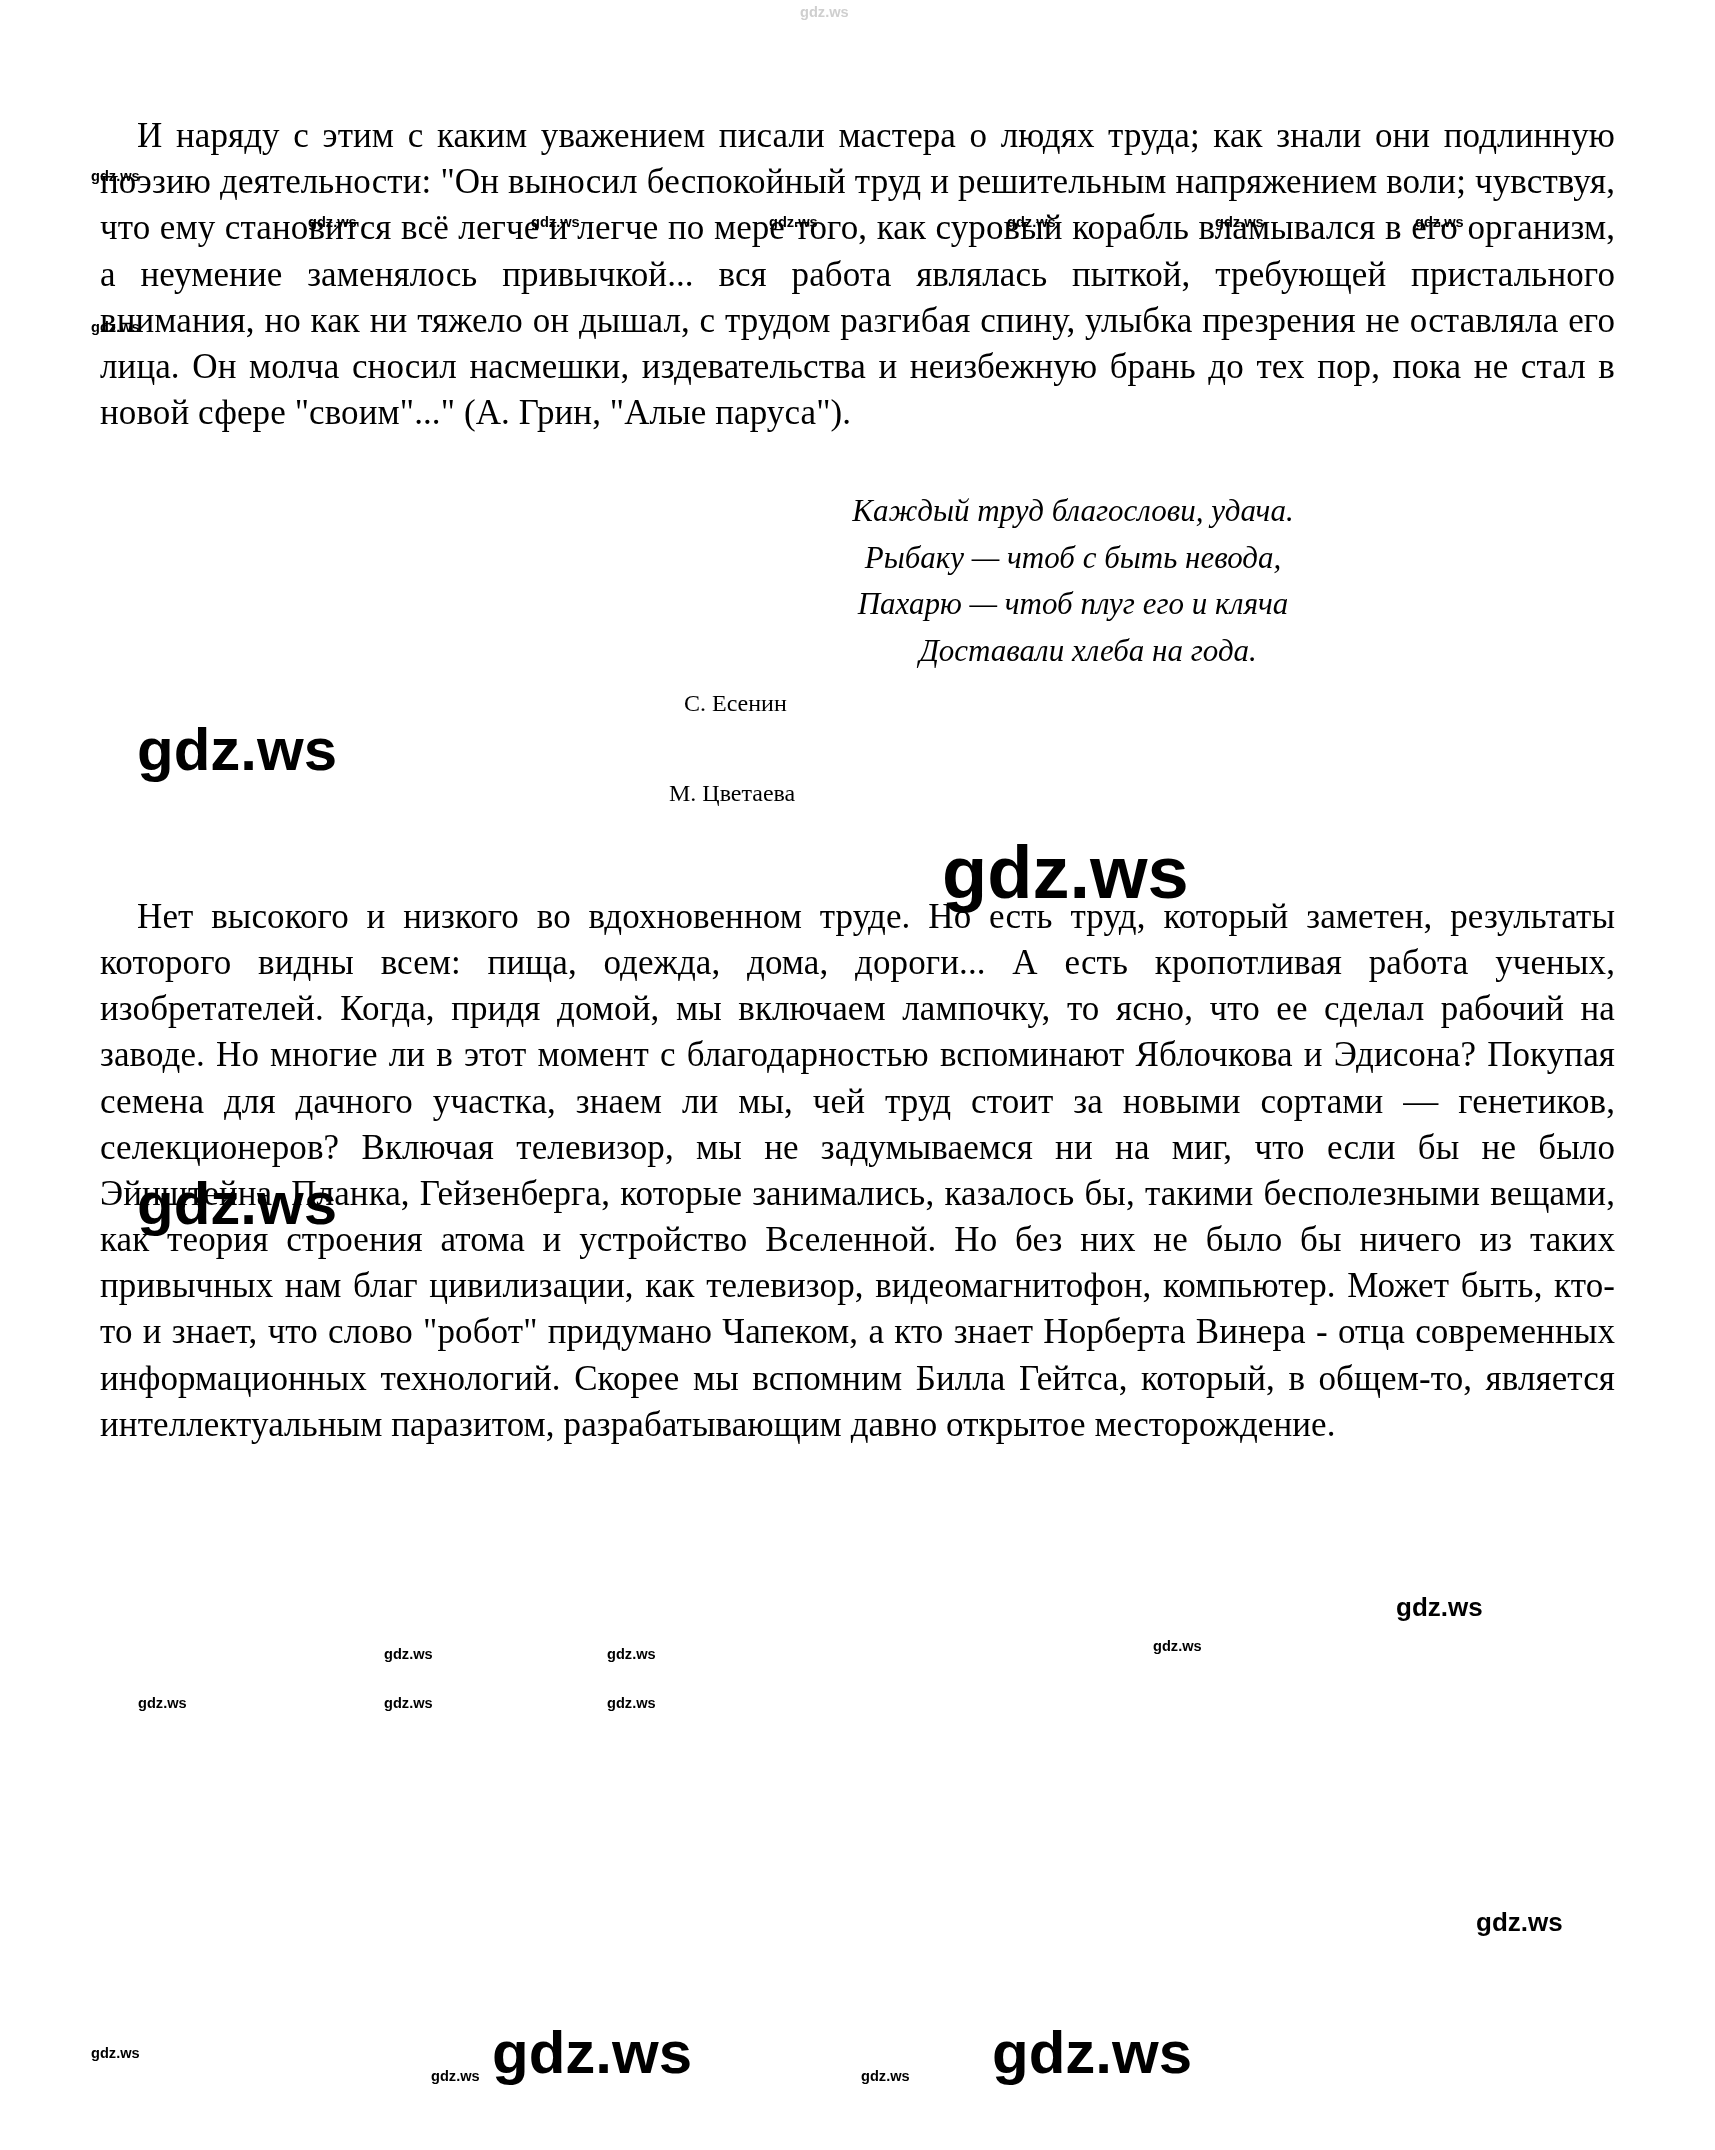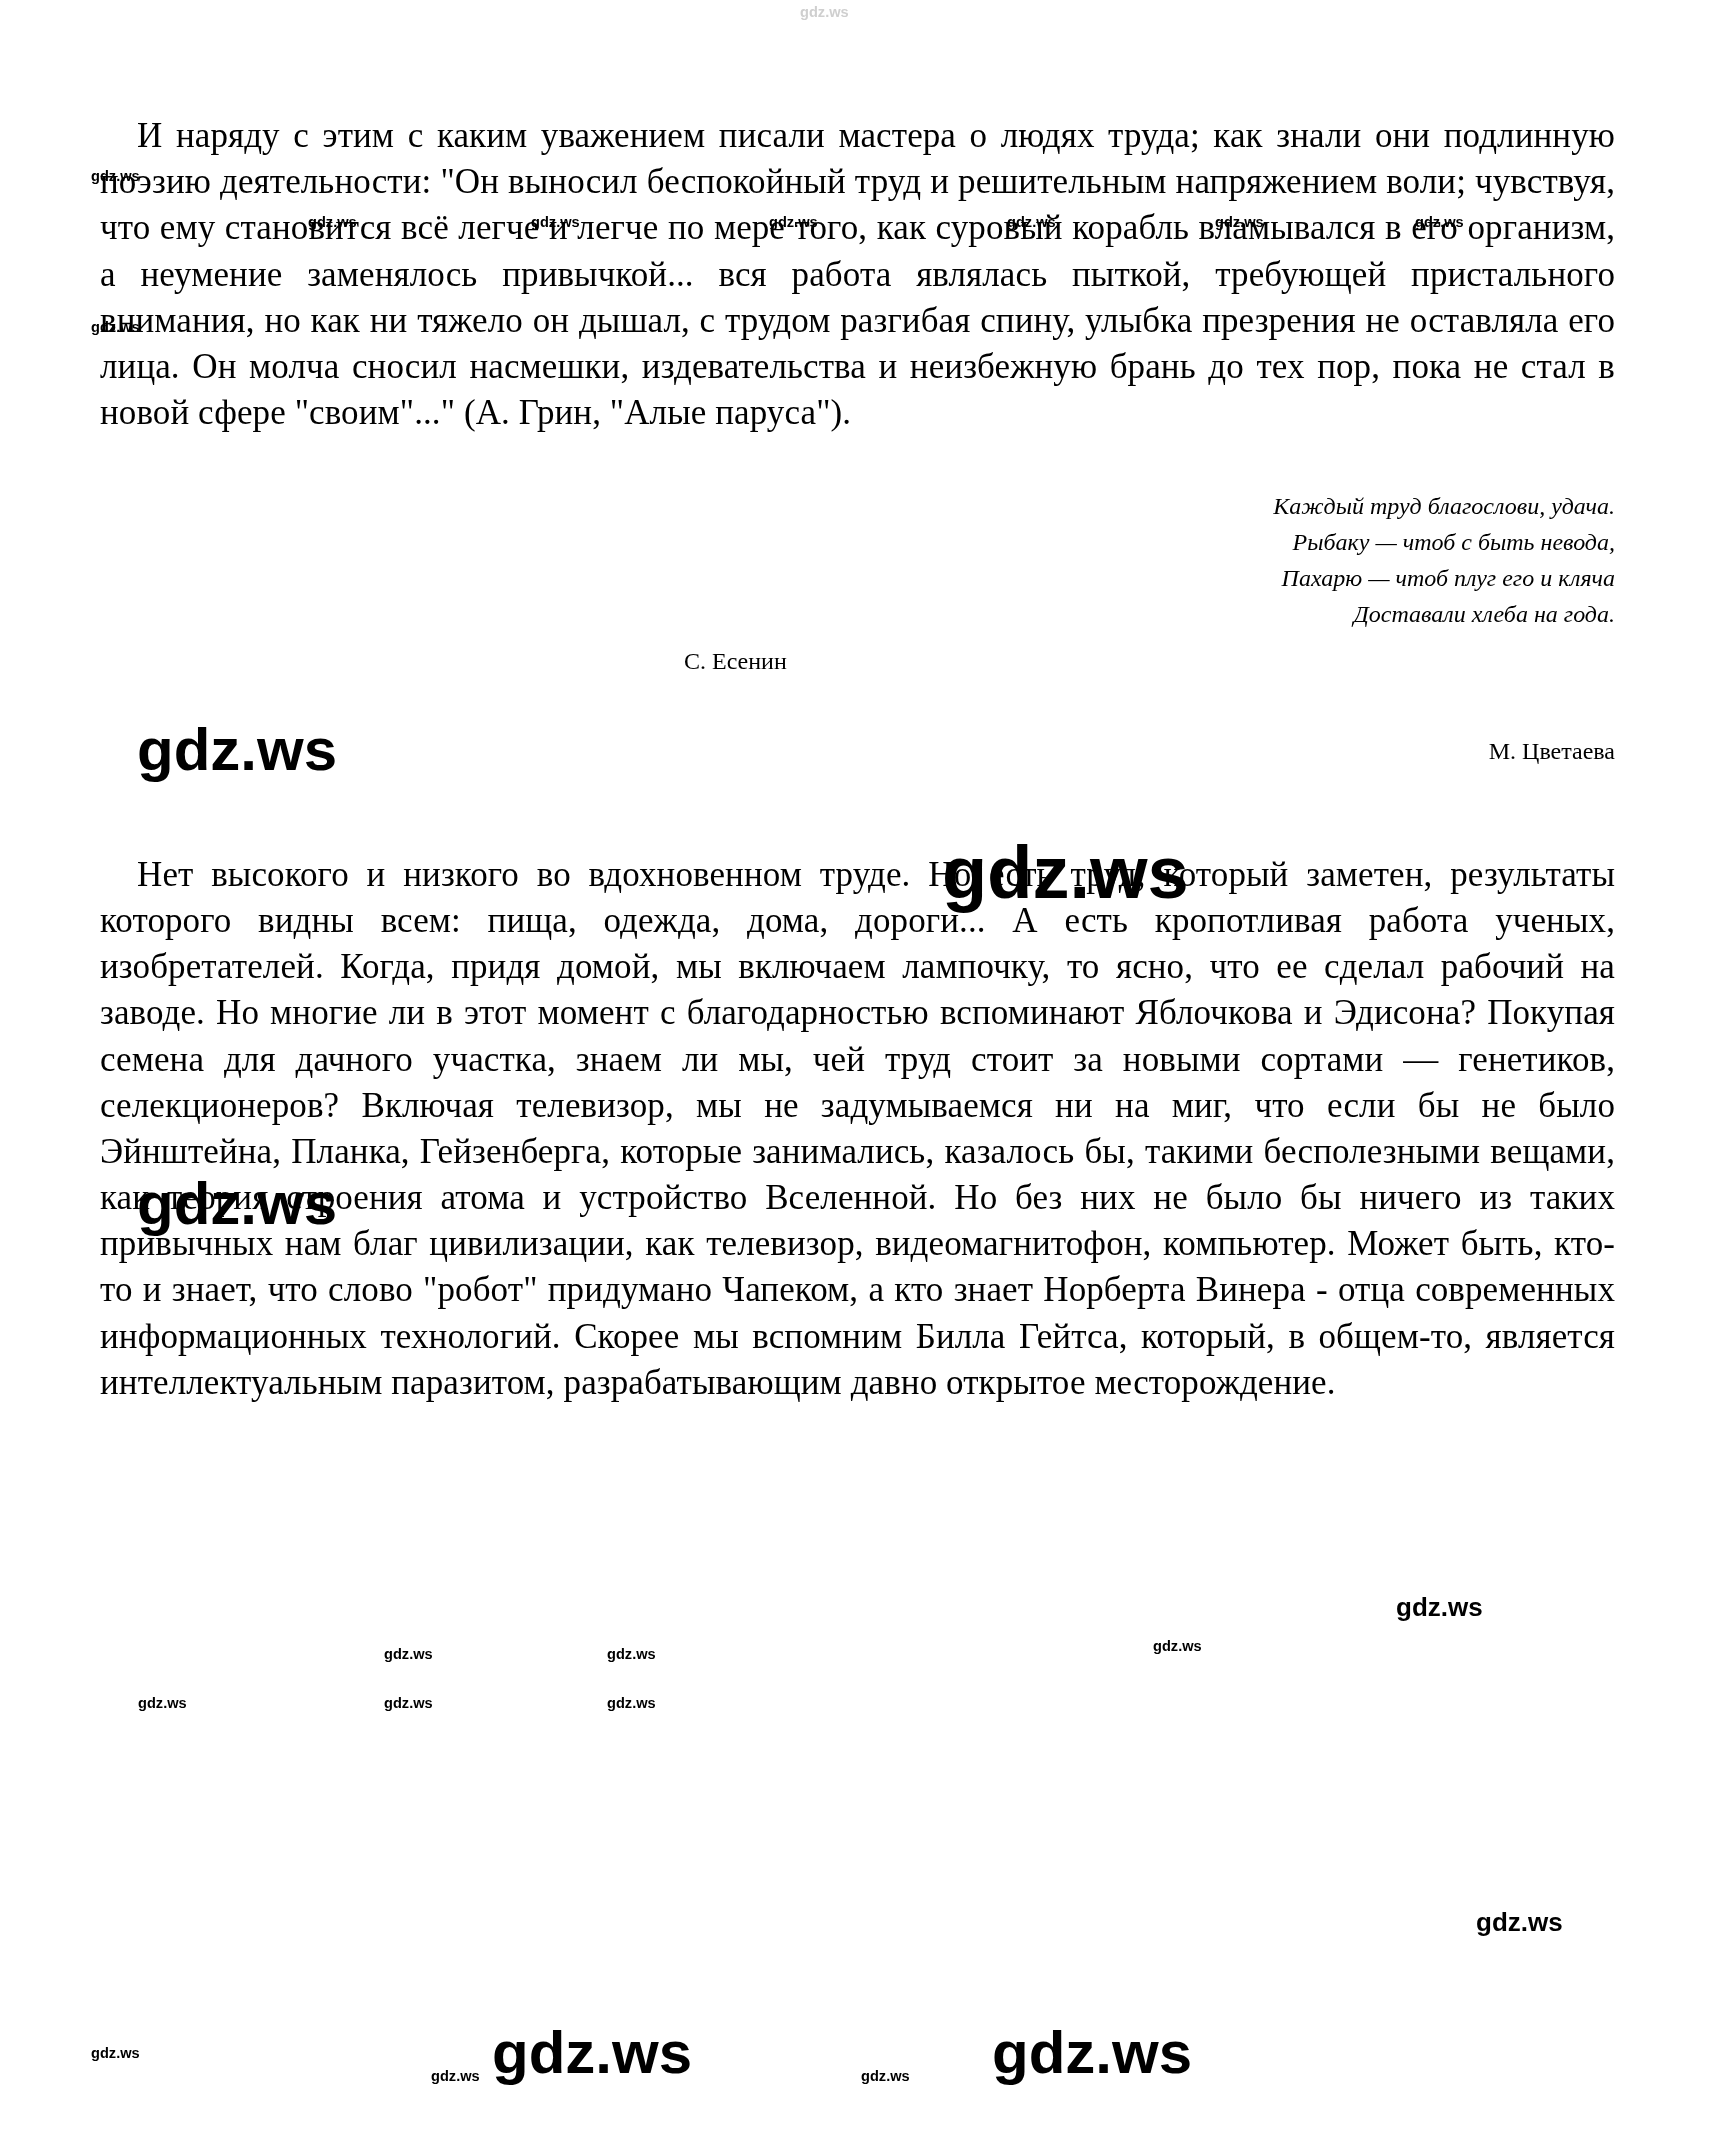--- a/index.html
+++ b/index.html
@@ -33,23 +33,23 @@
     line-height: 1.32;
     text-align: justify;
     text-indent: 37px;
     margin: 0;
     letter-spacing: 0.1px;
   }
 
   
   .verse {
     font-style: italic;
-    font-size: 24px;
+    font-size: 31px;
     line-height: 1.5;
-    text-align: right;
+    text-align: center;
     margin: 0;
   }
   .verse-block {
     margin-top: 52px;
   }
   .verse-block.second {
     margin-top: 57px;
   }
   .verse-line {
     display: block;
@@ -66,21 +66,21 @@
   .verse-b4 { padding-left: 446px; }
 
   .author {
     font-style: normal;
     font-size: 24px;
     line-height: 1.4;
     display: block;
     margin-top: 12.3px;
   }
   .author-1 { padding-left: 584px; }
-  .author-2 { padding-left: 569px; text-align: right; }
+  .author-2 { padding-left: 569px; }
 
   .body-block {
     margin-top: 83px;
   }
 
   
   .wm {
     position: absolute;
     font-family: "Liberation Sans", "DejaVu Sans", sans-serif;
     font-weight: bold;

